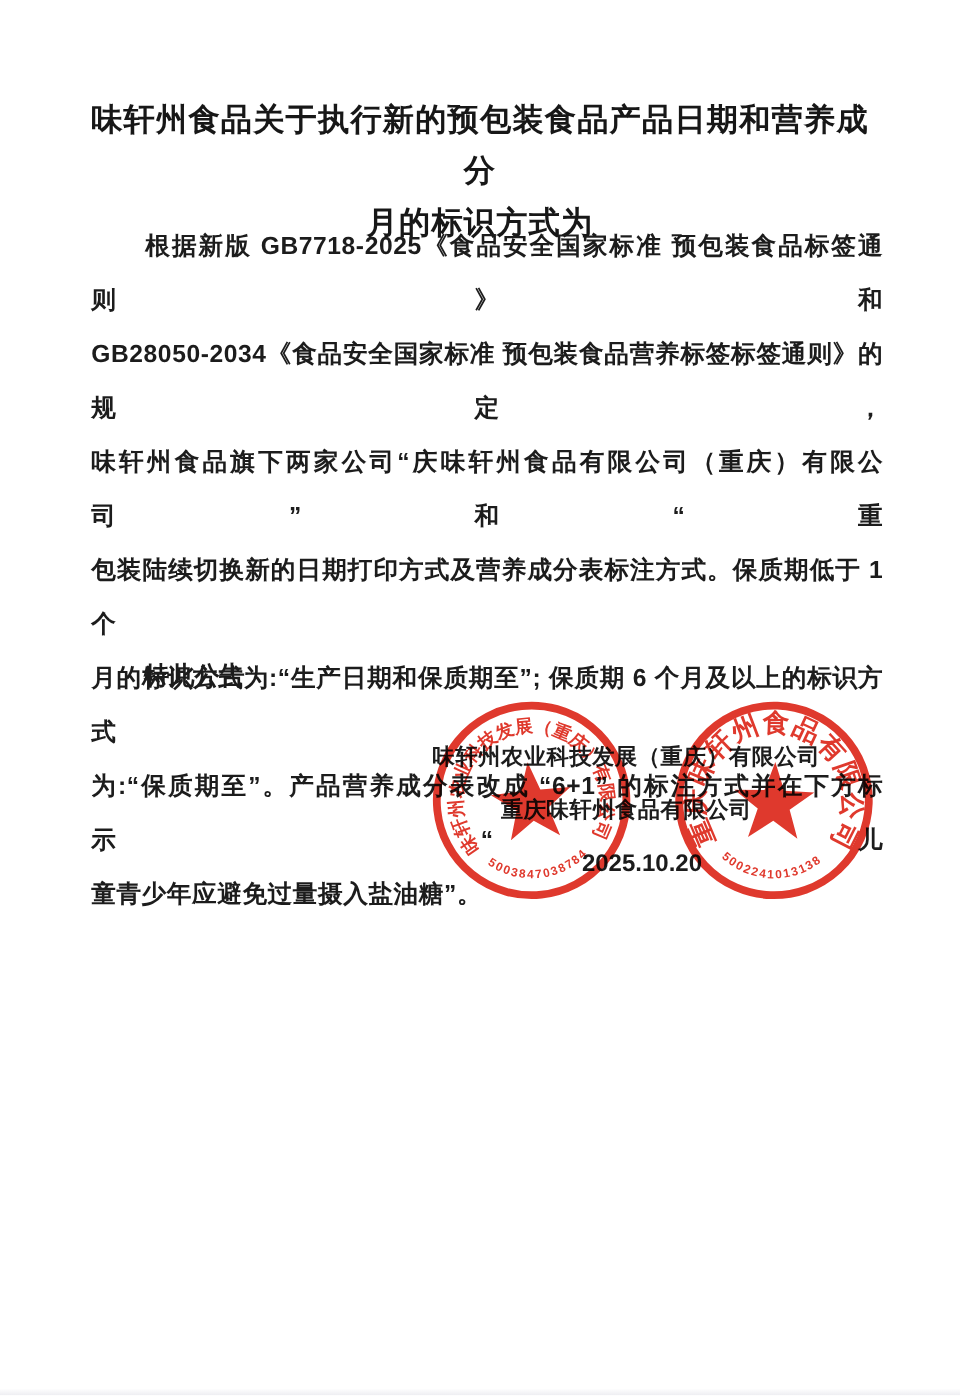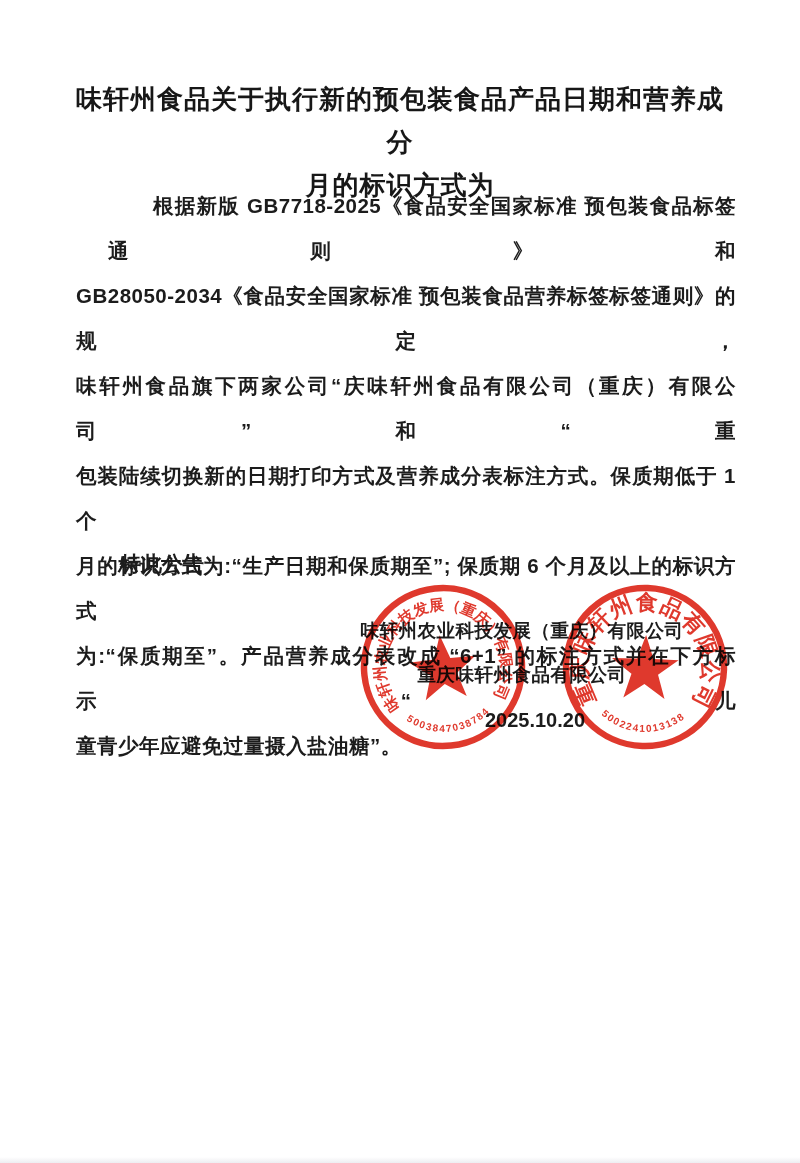--- a/index.html
+++ b/index.html
@@ -13,21 +13,21 @@
     position:absolute; left:63px; top:50px; width:674px;
     text-align:center; font-size:26px; font-weight:700;
     line-height:43px; color:#171717; letter-spacing:1px;margin-top:28px;
   }
   .body-block {
     position:absolute; left:76px; top:183px; width:660px;
     font-size:20.5px; font-weight:600; line-height:45px; color:#1c1c1c;
     letter-spacing:0.5px;
   }
   .bline { text-align:justify; text-align-last:justify; }
-  .bline.indent { text-indent:2.2em;margin-left:32px; }
+  .bline.indent { text-indent:2.2em; }
   .bline.last { text-align:right; text-align-last:left; }
   .closing {
     position:absolute; left:76px; top:541px; width:660px;
     font-size:21px; font-weight:600; line-height:45px;
     padding-left:44px; color:#1c1c1c;
   }
   .sig-block {
     position:absolute; left:222px; top:609px; width:600px;
     text-align:center; font-weight:600; color:#1c1c1c;
   }

